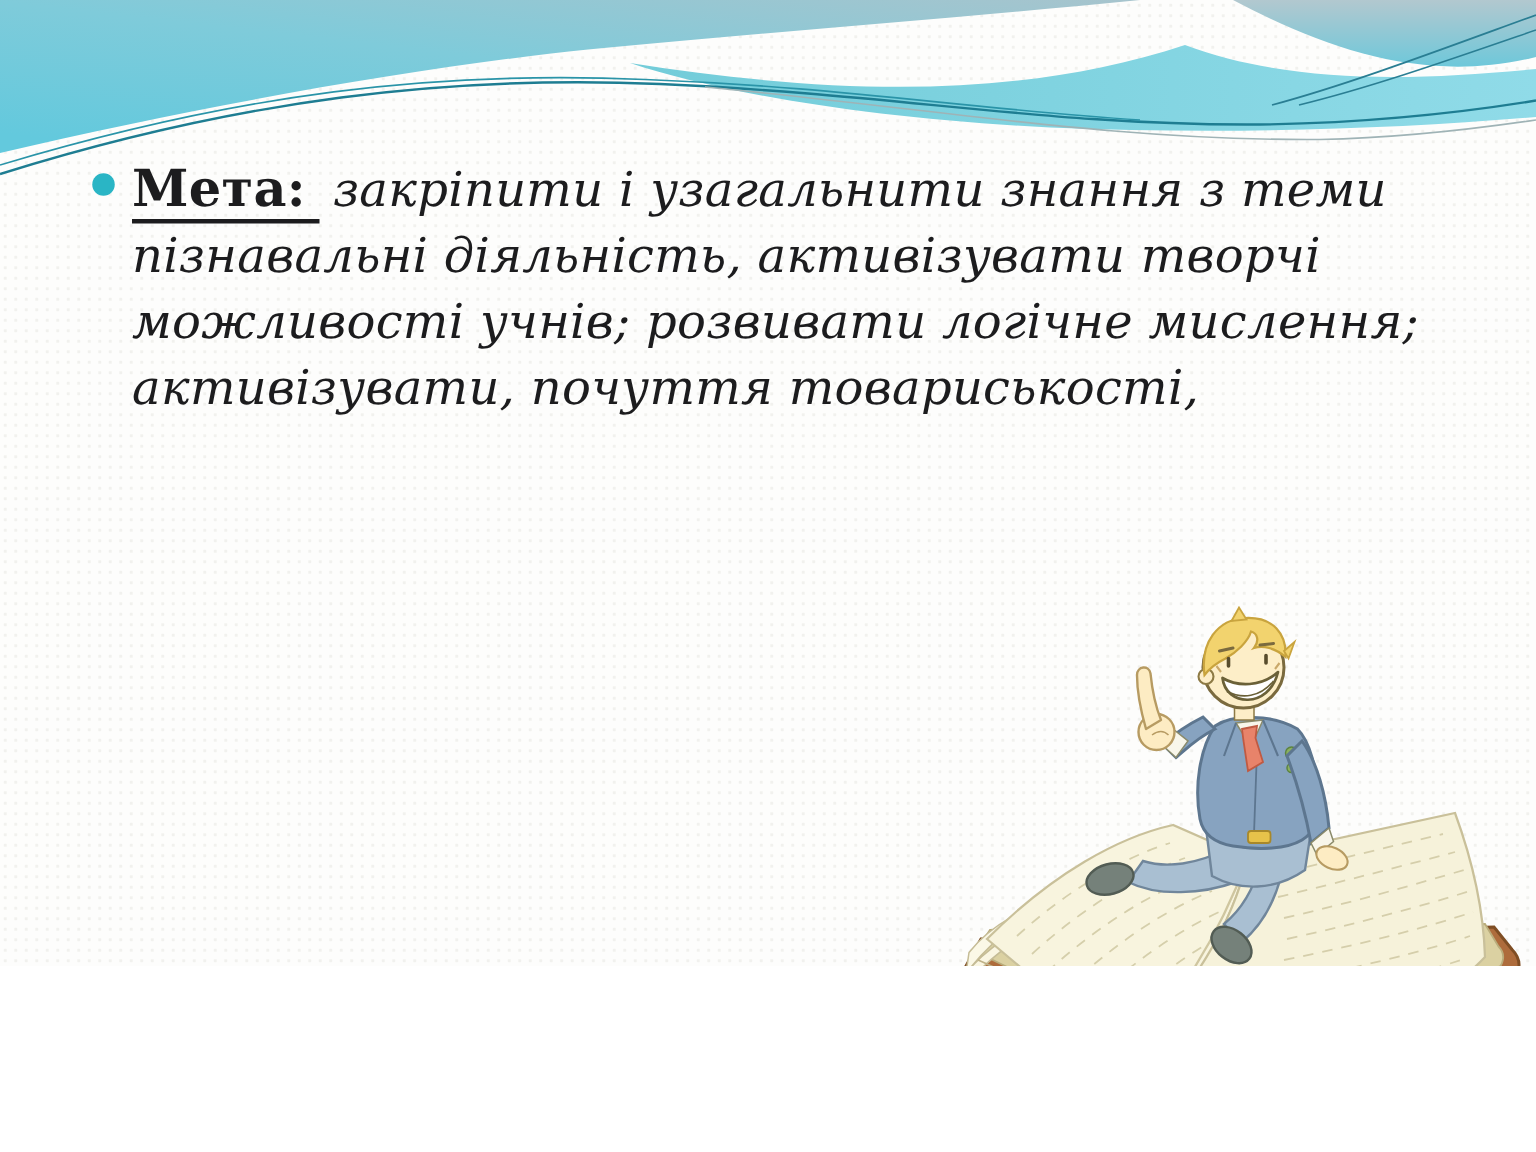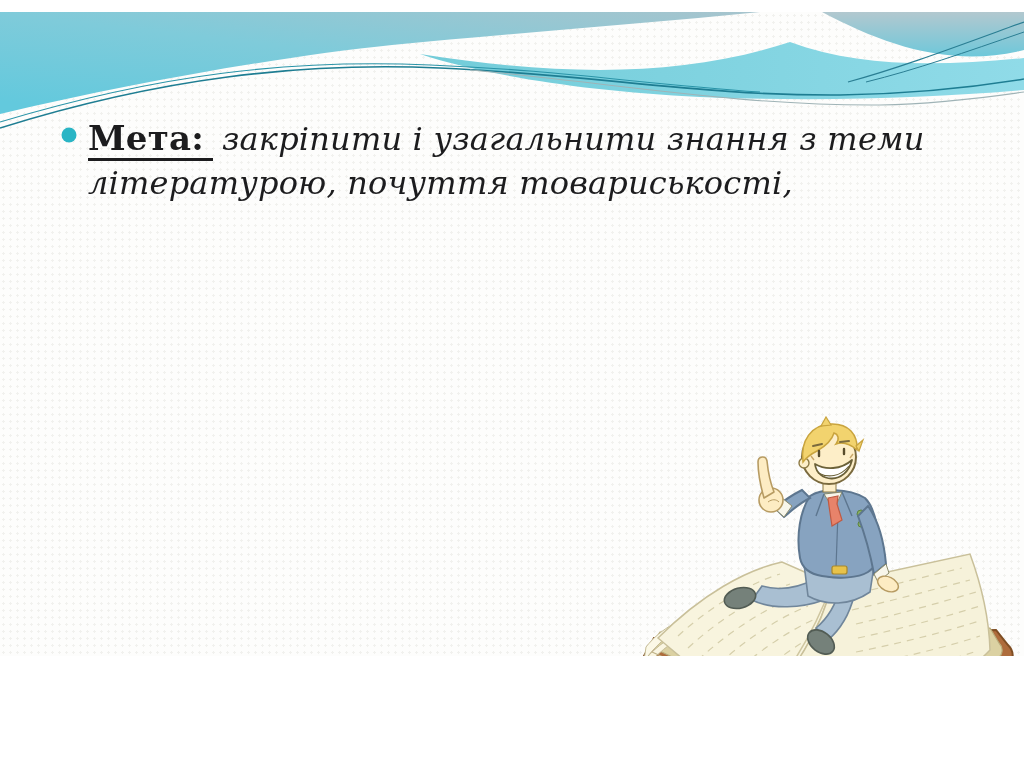--- a/index.html
+++ b/index.html
@@ -4,21 +4,20 @@
 <style>
   html,body{margin:0;padding:0;}
   .slide{
     position:relative;
     width:1024px;height:644px;
     overflow:hidden;
     background-color:#fdfdfc;
     background-image:radial-gradient(circle,#f1f1ee 1px,transparent 1.3px);
     background-size:7px 7px;
     font-family:"DejaVu Serif","Liberation Serif",serif;
-    margin-top:12px;
   }
   .header-svg{position:absolute;top:0;left:0;display:block;}
   .bullet-svg{position:absolute;left:61px;top:115px;display:block;}
   .content{
     position:absolute;left:88px;top:104px;
     color:#1c1c1e;
   }
   .text-line{
     font-style:italic;
     font-size:32px;
@@ -70,21 +69,23 @@
     <path d="M1024,10 C 958,34 900,56 848,70" fill="none" stroke="#2a7e93" stroke-width="1.2"></path>
     <path d="M1024,20 C 966,40 915,58 866,70" fill="none" stroke="#2a7e93" stroke-width="1"></path>
   </svg>
 
   <svg class="bullet-svg" width="16" height="16" aria-hidden="true">
     <circle cx="8" cy="8" r="7.5" fill="#2ab5c5"></circle>
   </svg>
 
   <div class="content">
     <div class="text-line"><span class="lead">Мета:</span><span>закріпити і узагальнити знання з теми</span></div>
-    <div class="text-line">літературою, почуття товариськості,</div>
+    <div class="text-line">пізнавальні діяльність, активізувати творчі</div>
+    <div class="text-line">можливості учнів; розвивати логічне мислення;</div>
+    <div class="text-line">активізувати, почуття товариськості,</div>
   </div>
 
   <svg class="illustration-svg" width="404" height="360" viewBox="0 0 404 360" aria-hidden="true">
     <g>
 
       <path d="M26,240 C 70,256 104,286 121,318 C 127,330 139,334 152,335
                C 248,341 334,301 388,252 C 396,245 397,236 390,229 L 378,214 L 36,222 Z" fill="#ae6c3c" stroke="#7f4e24" stroke-width="2"></path>
 
       <path d="M32,231 C 74,247 104,275 120,306 C 125,315 136,320 148,320
                C 239,326 325,291 378,245 C 385,239 386,232 381,227 L 372,212 L 42,216 Z" fill="#dbd1a2" stroke="#b9ac7b" stroke-width="1.2"></path>

